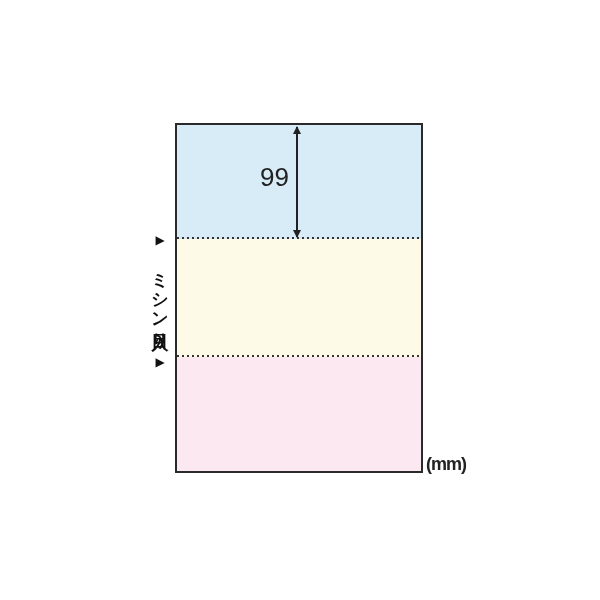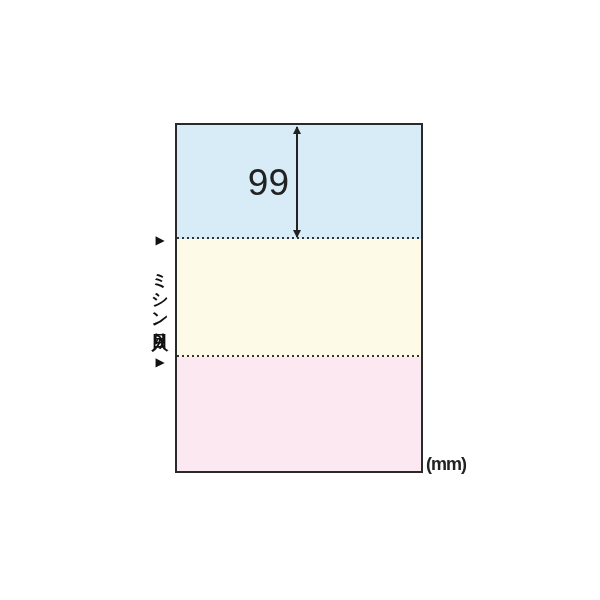--- a/index.html
+++ b/index.html
@@ -76,21 +76,21 @@
     border-right: 4px solid transparent;
     border-top: 8px solid #222222;
   }
   
   .dim-value {
     position: absolute;
     left: 242px;
     top: 164px;
     width: 47px;
     text-align: right;
-    font-size: 37px;
+    font-size: 26px;
     line-height: 1;
     color: #222222;
     letter-spacing: 0px;
   }
   
   .perf-label {
     position: absolute;
     left: 147px;
     top: 234px;
     width: 26px;

